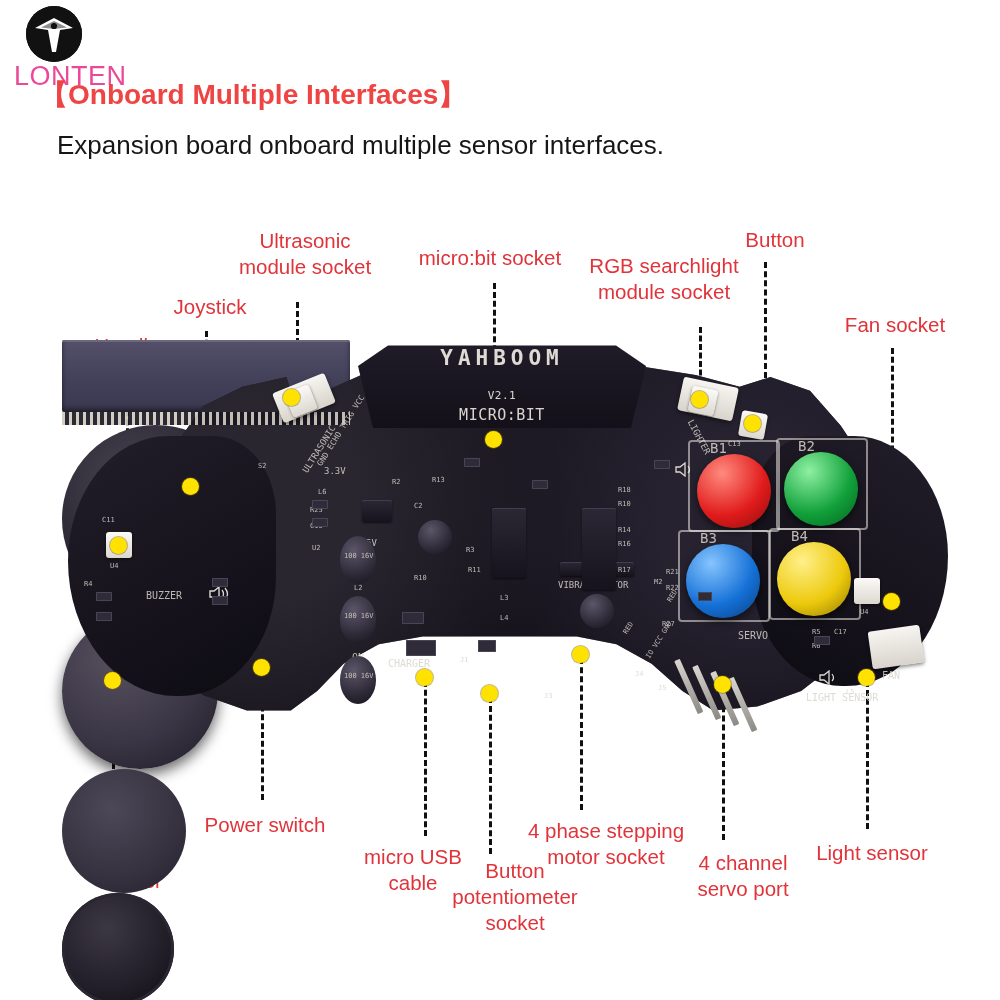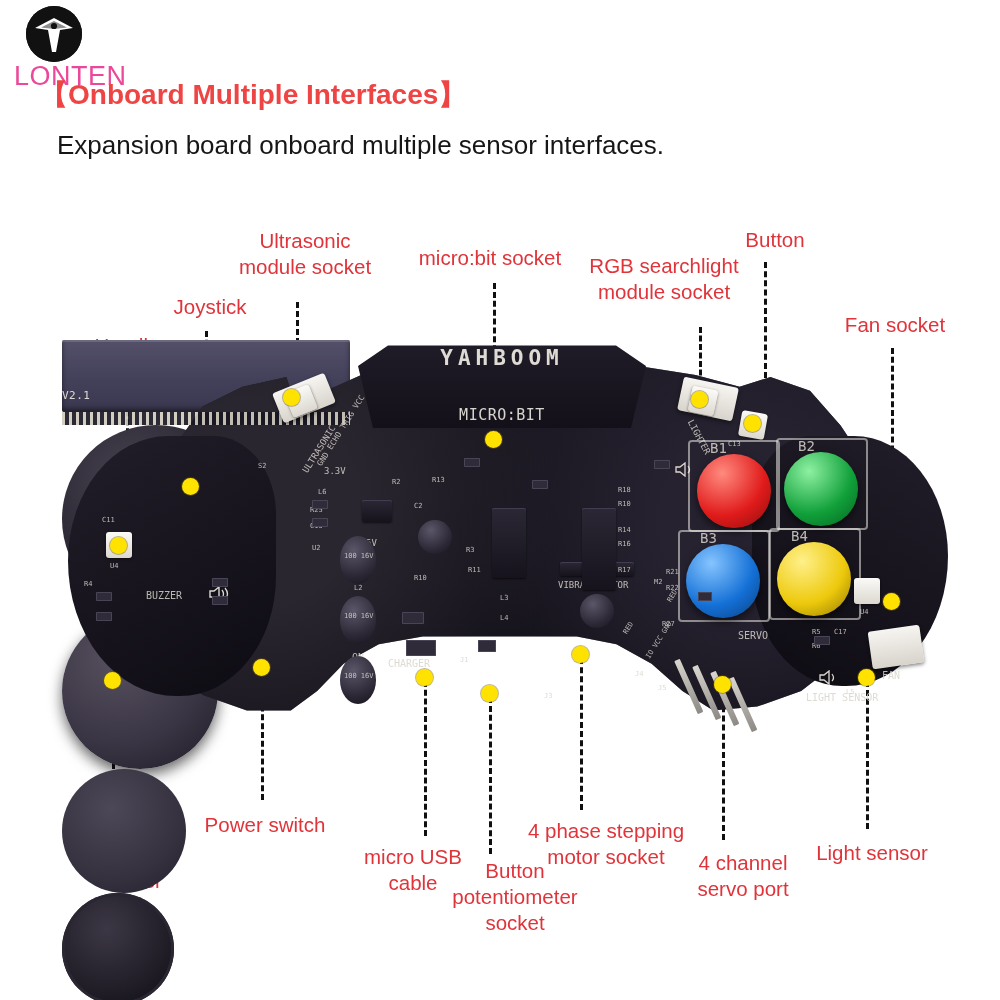--- a/index.html
+++ b/index.html
@@ -78,21 +78,21 @@
   }
   #mb-pins{left:296px;top:146px;width:288px;height:13px;
     background:repeating-linear-gradient(90deg,#cfc9bd 0 3px,#191722 3px 7px);
     opacity:.92;}
 
   .silk{position:absolute;color:#e9e6de;font-family:"DejaVu Sans Mono",monospace;
     letter-spacing:.5px;opacity:.92;}
   #silk-brand{left:0;top:6px;width:880px;text-align:center;font-size:21px;
     font-weight:bold;letter-spacing:5px;opacity:.95;}
   #silk-model{left:0;top:34px;width:880px;text-align:center;font-size:11px;}
-  #silk-ver{left:0;top:49px;width:880px;text-align:left;font-size:11px;}
+  #silk-ver{left:0;top:49px;width:880px;text-align:center;font-size:11px;}
   #silk-mb{left:0;top:66px;width:880px;text-align:center;font-size:15px;}
 
   
   #joy-base{left:86px;top:72px;width:188px;height:188px;border-radius:50%;
     background:radial-gradient(circle at 38% 32%,#4a4552,#2b2733 55%,#100e15);}
   #joy-cap{left:104px;top:60px;width:156px;height:156px;border-radius:50%;
     background:radial-gradient(circle at 36% 28%,#56505f,#3a3544 58%,#1d1a24);
     box-shadow:0 6px 14px rgba(0,0,0,.6);}
   #joy-cap-in{left:120px;top:76px;width:124px;height:124px;border-radius:50%;
     background:radial-gradient(circle at 40% 32%,#4d4857,#35313f 62%,#221f2a);}

